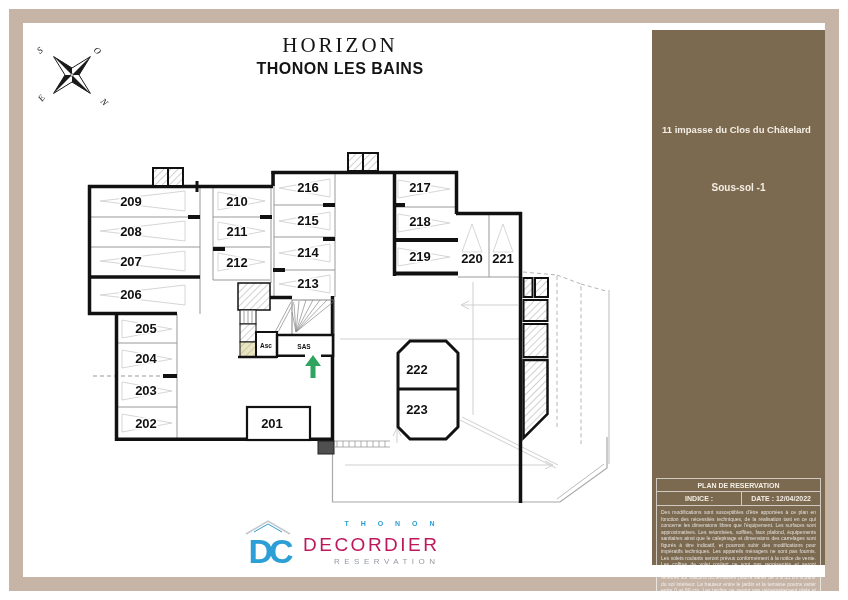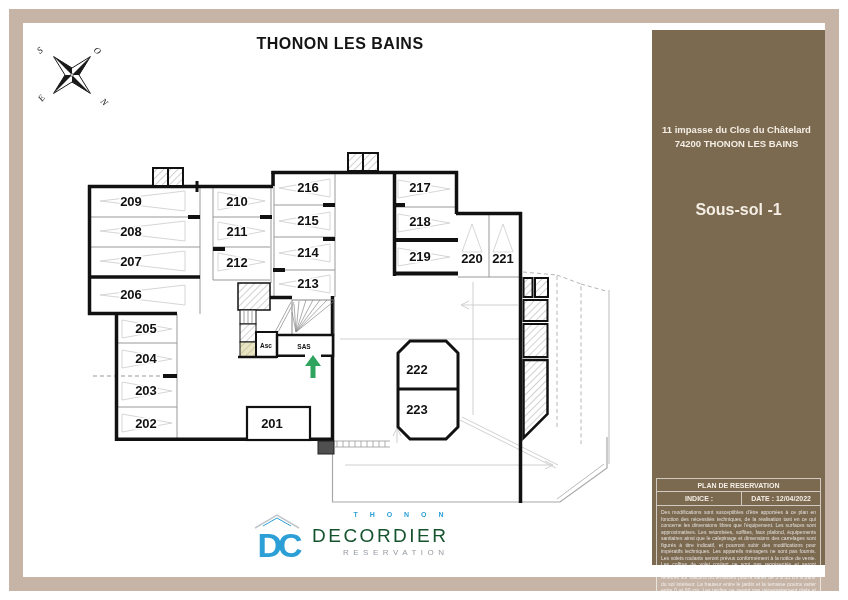--- a/index.html
+++ b/index.html
@@ -9,35 +9,35 @@
          border:14px solid #c6b4a6;background:#fff;}
   .plan-svg{position:absolute;left:0;top:0;}
   .title-block{position:absolute;left:240px;top:33px;width:200px;text-align:center;z-index:3;}
   .title-main{font-family:"Liberation Serif",serif;font-size:21px;letter-spacing:3px;color:#141414;}
   .title-sub{font-size:16px;font-weight:bold;letter-spacing:.5px;color:#141414;margin-top:2px;}
   .sidebar{position:absolute;left:652px;top:30px;width:173px;height:535px;
            background:#7b6950;z-index:2;color:#f4eee4;}
   .sb-address{position:absolute;top:93px;left:2px;right:6px;text-align:center;
               font-size:9.5px;font-weight:bold;line-height:1.5;}
   .sb-level{position:absolute;top:152px;left:0;right:0;text-align:center;
-            font-size:16px;font-weight:bold;margin-top:19px;}
+            font-size:10px;font-weight:bold;}
   .sb-bottom{position:absolute;left:4px;right:4px;top:448px;border:1px solid rgba(255,255,255,.65);}
   .sb-restitle{font-size:7px;font-weight:bold;text-align:center;padding:3px 0 2px 0;
                border-bottom:1px solid rgba(255,255,255,.65);}
   .sb-row{display:flex;border-bottom:1px solid rgba(255,255,255,.65);}
   .sb-cell{font-size:7px;font-weight:bold;padding:3px 0;text-align:center;}
   .sb-cell.c1{width:52%;border-right:1px solid rgba(255,255,255,.65);}
   .sb-cell.c2{width:48%;}
   .sb-legal{font-size:5px;line-height:1.3;text-align:justify;padding:3px 4px 4px 4px;
             color:rgba(255,255,255,.8);}
-  .logo{position:absolute;left:252px;top:511px;width:240px;height:64px;z-index:3;
-        display:flex;align-items:flex-start;}
+  .logo{position:absolute;left:243px;top:511px;width:240px;height:64px;z-index:3;
+        display:flex;align-items:center;}
   .logo-col{display:flex;flex-direction:column;align-items:flex-end;margin-left:6px;}
   .logo-thonon{font-size:7px;letter-spacing:5px;color:#2b9fd6;font-weight:bold;}
-  .logo-brand{font-size:19px;letter-spacing:2.5px;color:#14532d;margin-top:7px;}
+  .logo-brand{font-size:19px;letter-spacing:2.5px;color:#be185d;margin-top:7px;}
   .logo-sub{font-size:8px;letter-spacing:4.5px;color:#949aa2;margin-top:1px;}
   text{font-family:"Liberation Sans",sans-serif;}
   .stall-label{font-size:13px;font-weight:bold;fill:#111;stroke:#fff;stroke-width:3px;
                paint-order:stroke;text-anchor:middle;}
   .room-label{font-size:6.5px;font-weight:bold;fill:#111;text-anchor:middle;}
   .compass-letter{font-family:"Liberation Serif",serif;font-style:italic;font-size:9px;fill:#111;}
 </style>
 </head>
 <body>
 
@@ -249,27 +249,27 @@
     <text class="stall-label" x="472" y="263">220</text>
     <text class="stall-label" x="503" y="263">221</text>
     <text class="stall-label" x="417" y="374">222</text>
     <text class="stall-label" x="417" y="414">223</text>
     <text class="room-label" x="266" y="348">Asc</text>
     <text class="room-label" x="304" y="349">SAS</text>
   </g>
 </svg>
 
 <div class="title-block">
+  <div class="title-main">HORIZON</div>
   <div class="title-sub">THONON LES BAINS</div>
 </div>
 
 <div class="sidebar">
   <div class="sb-address">
     <div>11 impasse du Clos du Châtelard</div>
-    <div>74200 THONON LES BAINS</div>
   </div>
   <div class="sb-level">Sous-sol -1</div>
   <div class="sb-bottom">
     <div class="sb-restitle">PLAN DE RESERVATION</div>
     <div class="sb-row">
       <div class="sb-cell c1">INDICE :</div>
       <div class="sb-cell c2">DATE : 12/04/2022</div>
     </div>
     <div class="sb-legal">Des modifications sont susceptibles d'être apportées à ce plan en fonction des nécessités techniques, de la réalisation tant en ce qui concerne les dimensions libres que l'équipement. Les surfaces sont approximatives. Les retombées, soffites, faux plafond, équipements sanitaires ainsi que le calepinage et dimensions des carrelages sont figurés à titre indicatif, et pourront subir des modifications pour impératifs techniques. Les appareils ménagers ne sont pas fournis. Les volets roulants seront prévus conformément à la notice de vente. Les coffres de volet roulant ne sont pas représentés et seront débordant à l'intérieur. La hauteur des seuils au droit des portes-fenêtres sur balcons ou terrasses pourra varier de 5 à 35 cm à partir du sol intérieur. La hauteur entre le jardin et la terrasse pourra varier entre 0 et 60 cm. Les jardins ne seront pas nécessairement plats et pourront comporter des talus et des pentes.</div>
   </div>

